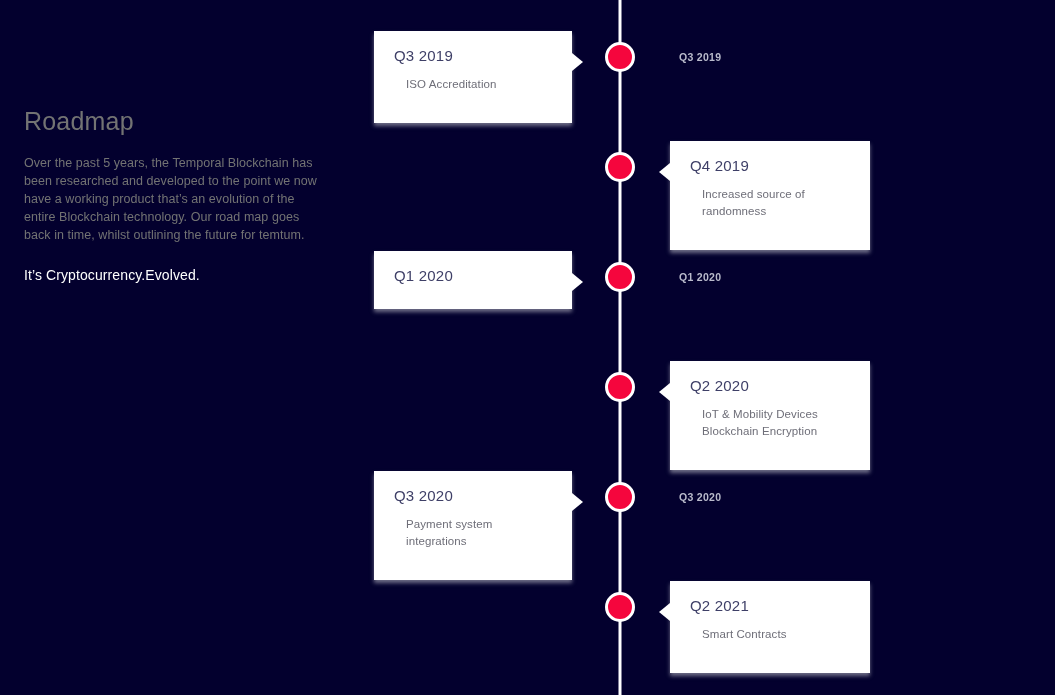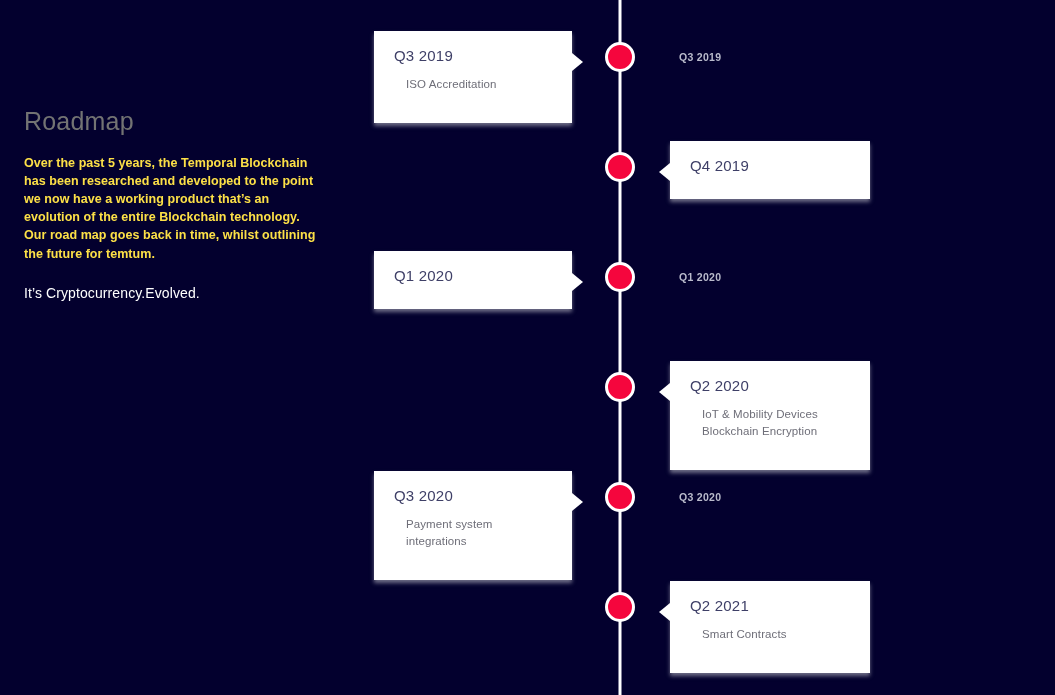--- a/index.html
+++ b/index.html
@@ -25,25 +25,25 @@
   }
   #intro-title {
     color: #737373;
     font-size: 25px;
     font-weight: normal;
     letter-spacing: 0.2px;
     margin: 0 0 18px 0;
     line-height: 1.1;
   }
   #intro-body {
-    color: #fde047;
+    color: #737373;
     font-size: 12.5px;
     line-height: 18.2px;
     margin: 0;
-    font-weight: bold;
+    font-weight: normal;
     letter-spacing: 0.05px;
   }
   #intro-tagline {
     color: #ffffff;
     font-size: 14px;
     margin: 22px 0 0 0;
     letter-spacing: 0.1px;
   }
   #intro-tagline .bold {
     font-weight: normal;
@@ -173,20 +173,23 @@
             <li>ISO Accreditation</li>
           </ul>
         </div>
         <div class="tl-stamp right">Q3 2019</div>
       </div>
       <div class="tl-row" style="top: 167px;">
         <div class="tl-dot"></div>
         <div class="tl-card right">
           <div class="notch"></div>
           <div class="card-title">Q4 2019</div>
+          <ul class="card-lines">
+            <li>Increased source of randomness</li>
+          </ul>
         </div>
       </div>
       <div class="tl-row" style="top: 277px;">
         <div class="tl-dot"></div>
         <div class="tl-card left">
           <div class="notch"></div>
           <div class="card-title">Q1 2020</div>
         </div>
         <div class="tl-stamp right">Q1 2020</div>
       </div>

